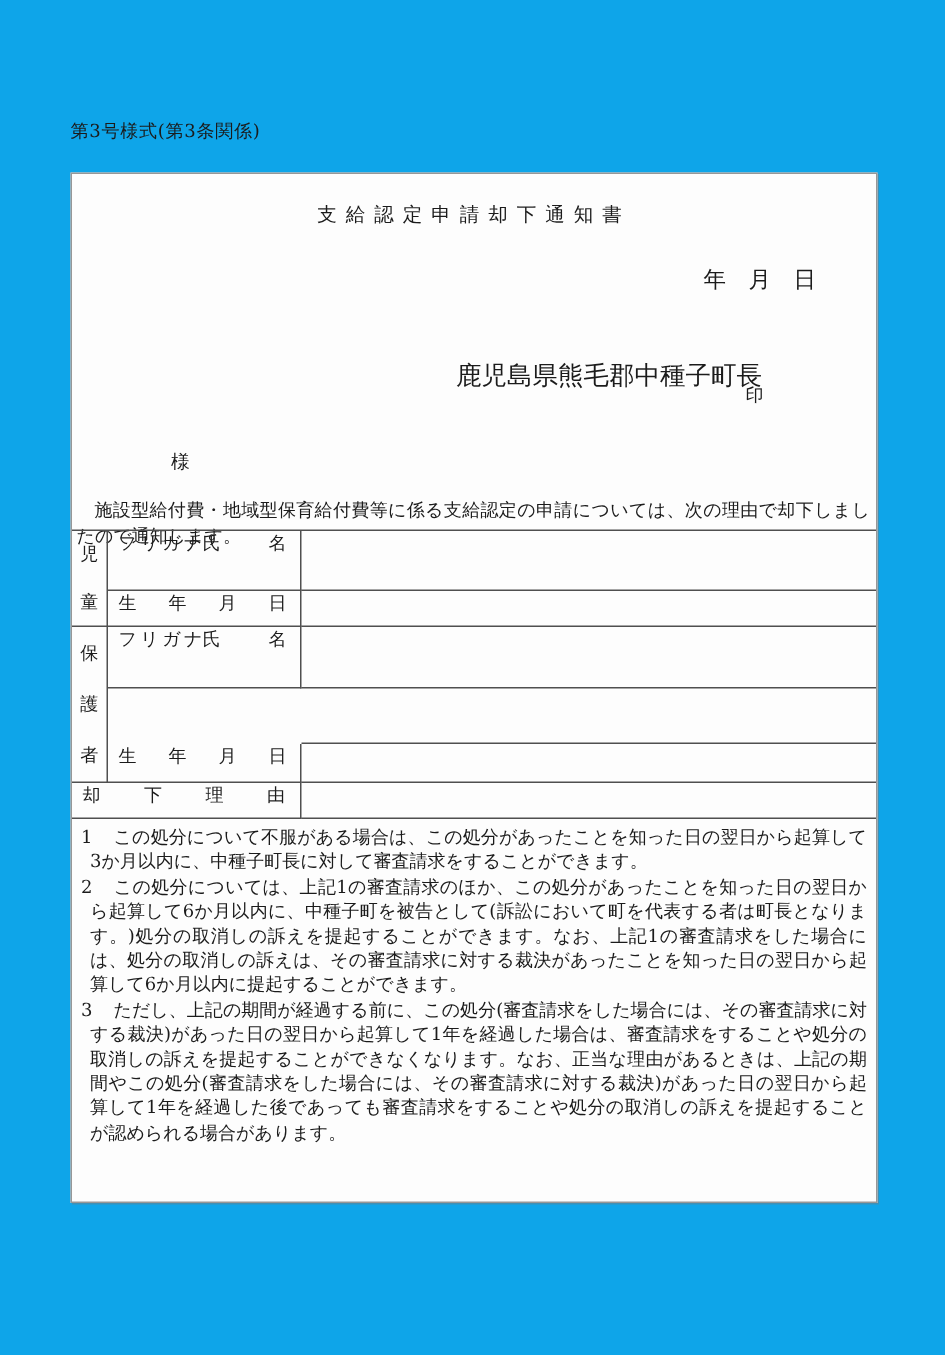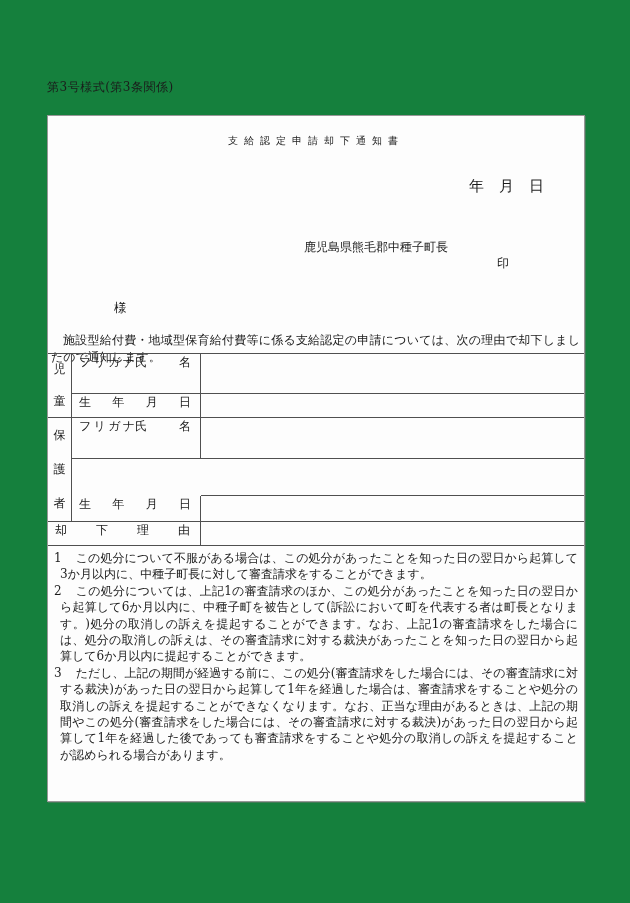--- a/index.html
+++ b/index.html
@@ -4,21 +4,21 @@
 <style>
   html, body {
     margin: 0;
     padding: 0;
     background: #ffffff;
   }
   .page {
     position: relative;
     width: 630px;
     height: 903px;
-    background: #15803d;
+    background: #0ea5e9;
     font-family: "DejaVu Serif", "Liberation Serif", serif;
     color: #1b1b1b;
     overflow: hidden;
   }
   .form-number {
     position: absolute;
     left: 47px;
     top: 79px;
     font-size: 12px;
     letter-spacing: 0.5px;
@@ -32,35 +32,35 @@
     border: 1px solid #979797;
     box-shadow: 1px 1px 0 rgba(120,120,120,0.45);
     background: #fdfdfd;
   }
   .doc-title {
     position: absolute;
     top: 18px;
     left: 0;
     right: 0;
     text-align: center;
-    font-size: 10px;
+    font-size: 13px;
     letter-spacing: 6px;
     font-weight: normal;
   }
   .date-line {
     position: absolute;
     top: 61px;
     right: 40px;
     font-size: 15px;
   }
   .issuer {
     position: absolute;
     top: 123px;
     left: 256px;
-    font-size: 12px;
+    font-size: 17px;
   }
   .seal {
     position: absolute;
     top: 139px;
     left: 449px;
     font-size: 12px;
   }
   .addressee {
     position: absolute;
     top: 184px;

